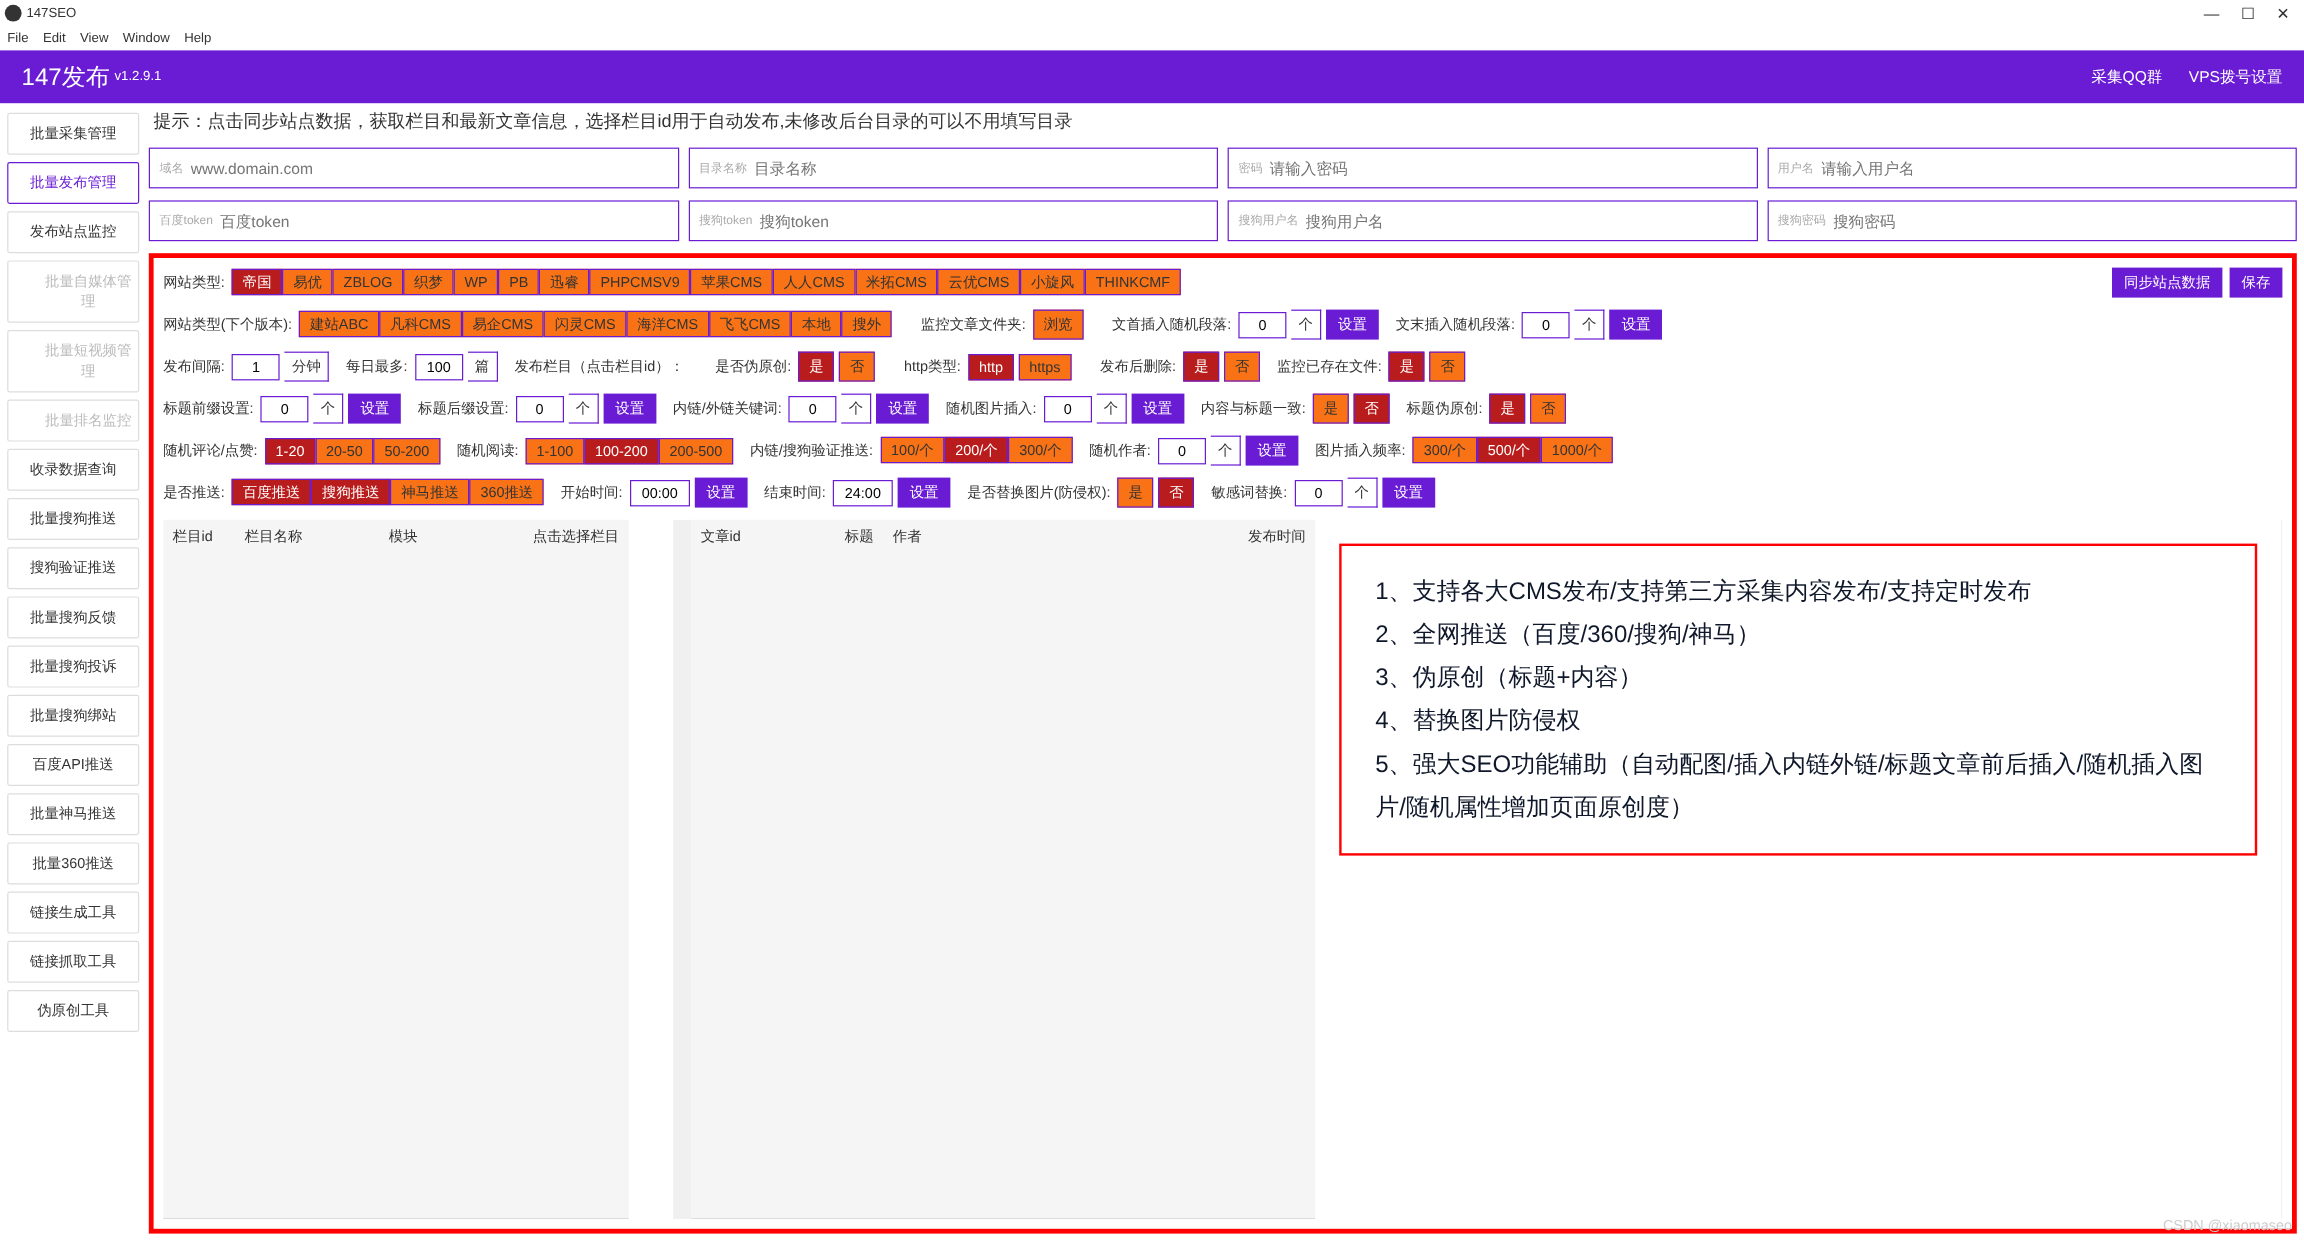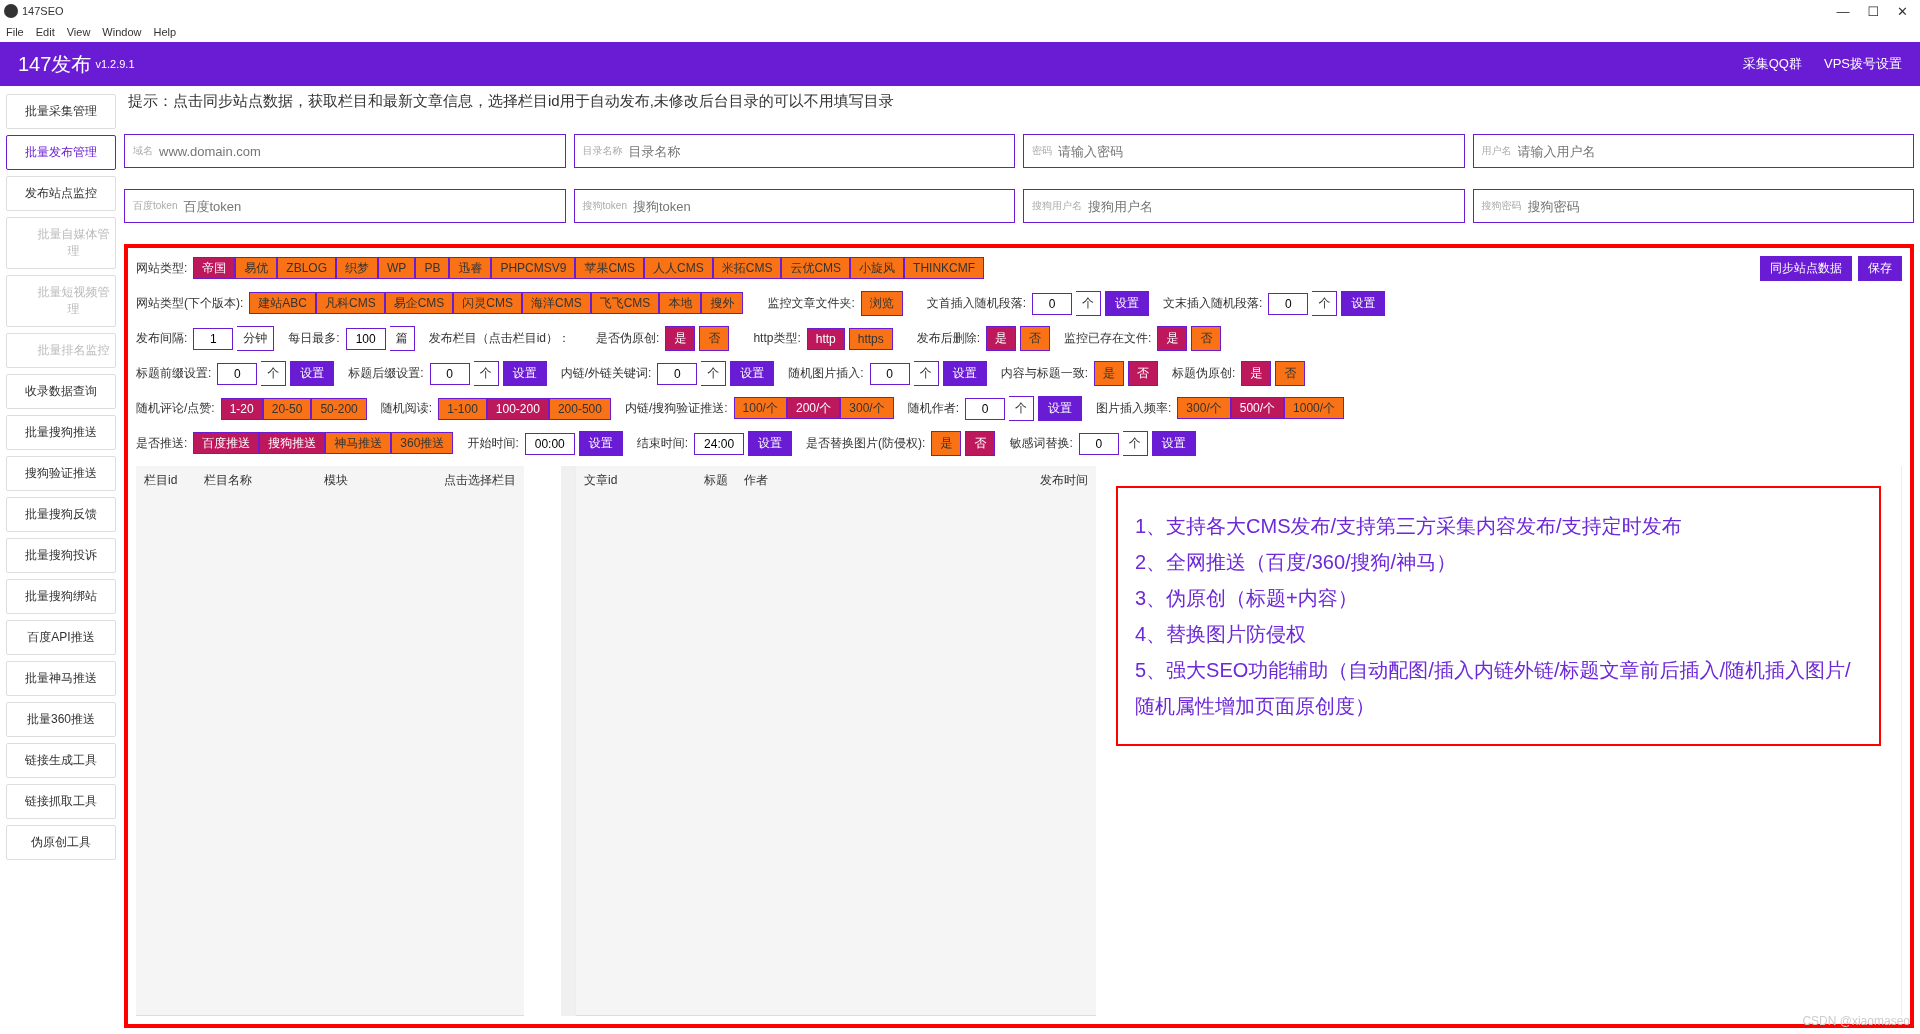--- a/index.html
+++ b/index.html
@@ -13,44 +13,44 @@
 .menubar span { cursor: pointer; }
 .header { background: #6a1bd4; color: #fff; height: 44px; display: flex; align-items: center; padding: 0 18px; }
 .header .appname { font-size: 20px; font-weight: 500; }
 .header .ver { font-size: 11px; margin-left: 4px; }
 .header .right { margin-left: auto; display: flex; gap: 22px; font-size: 13px; }
 .main { display: flex; height: calc(100vh - 86px); }
 .sidebar { width: 122px; padding: 8px 6px; display: flex; flex-direction: column; gap: 6px; }
 .sidebar .item { border: 1px solid #ddd; border-radius: 2px; padding: 8px 4px; text-align: center; font-size: 12px; cursor: pointer; background: #fff; }
 .sidebar .item.active { color: #6a1bd4; border-color: #6a1bd4; }
 .sidebar .item.disabled { color: #bbb; padding-left: 29px; }
-.content { flex: 1; padding: 4px 6px 6px 2px; display: flex; flex-direction: column; gap: 21px; overflow: hidden; }
+.content { flex: 1; padding: 4px 6px 6px 2px; display: flex; flex-direction: column; gap: 10px; overflow: hidden; }
 .hint { font-size: 15px; padding: 2px 4px; }
 .inputs-row { display: flex; gap: 8px; }
 .ibox { flex: 1; border: 1px solid #6a1bd4; height: 34px; display: flex; align-items: center; padding: 0 8px; }
 .ibox .lbl { color: #aaa; font-size: 10px; margin-right: 6px; }
 .ibox input { border: none; outline: none; flex: 1; font-size: 13px; }
 .redbox { border: 4px solid #f00; padding: 8px; flex: 1; display: flex; flex-direction: column; gap: 10px; overflow: hidden; }
 .optrow { display: flex; align-items: center; gap: 4px; flex-wrap: wrap; font-size: 12px; }
 .optrow .lbl { margin-right: 2px; }
 .tag { border: 1px solid #6a1bd4; padding: 3px 8px; font-size: 12px; cursor: pointer; background: #f97316; }
-.tag.sel { background: #be185d; color: #fff; }
+.tag.sel { background: #b91c1c; color: #fff; }
 .btn { background: #6a1bd4; color: #fff; padding: 4px 10px; font-size: 12px; border: none; cursor: pointer; }
 .numbox { border: 1px solid #6a1bd4; width: 40px; padding: 3px 4px; text-align: center; font-size: 12px; }
 .unit { border: 1px solid #6a1bd4; border-left: none; padding: 3px 6px; font-size: 12px; }
 .topbtns { margin-left: auto; display: flex; gap: 6px; }
 .tables { display: flex; flex: 1; gap: 0; overflow: hidden; }
 .tablewrap { display: flex; flex-direction: row; overflow: hidden; }
 .tablewrap.left { flex: 0 0 440px; }
 .tablewrap.right { flex: 1; position: relative; }
 .thead { display: flex; background: #f5f5f5; border-bottom: 1px solid #ddd; font-size: 12px; }
 .thead .th { padding: 6px 8px; }
 .tbody { flex: 1; overflow: auto; border-right: 1px solid #eee; position: relative; }
 .scrollbar-fake { position: absolute; right: 0; top: 0; width: 14px; height: 100%; background: #f0f0f0; }
-.overlay { position: absolute; left: 20px; right: 20px; top: 20px; border: 2px solid #f00; padding: 20px 17px; font-size: 20px; color: #6d28d9; line-height: 1.8; background: rgba(255,255,255,0.0); }
+.overlay { position: absolute; left: 20px; right: 20px; top: 20px; border: 2px solid #f00; padding: 20px 28px; font-size: 20px; color: #0f172a; line-height: 1.8; background: rgba(255,255,255,0.0); }
 .watermark { position: fixed; right: 10px; bottom: 6px; font-size: 12px; color: #ccc; }
 .gap10 { margin-left: 10px; }
 .gap20 { margin-left: 20px; }
 </style>
 </head>
 <body>
 
 <div class="titlebar">
   <span class="icon"></span>
   <span class="title">147SEO</span>

